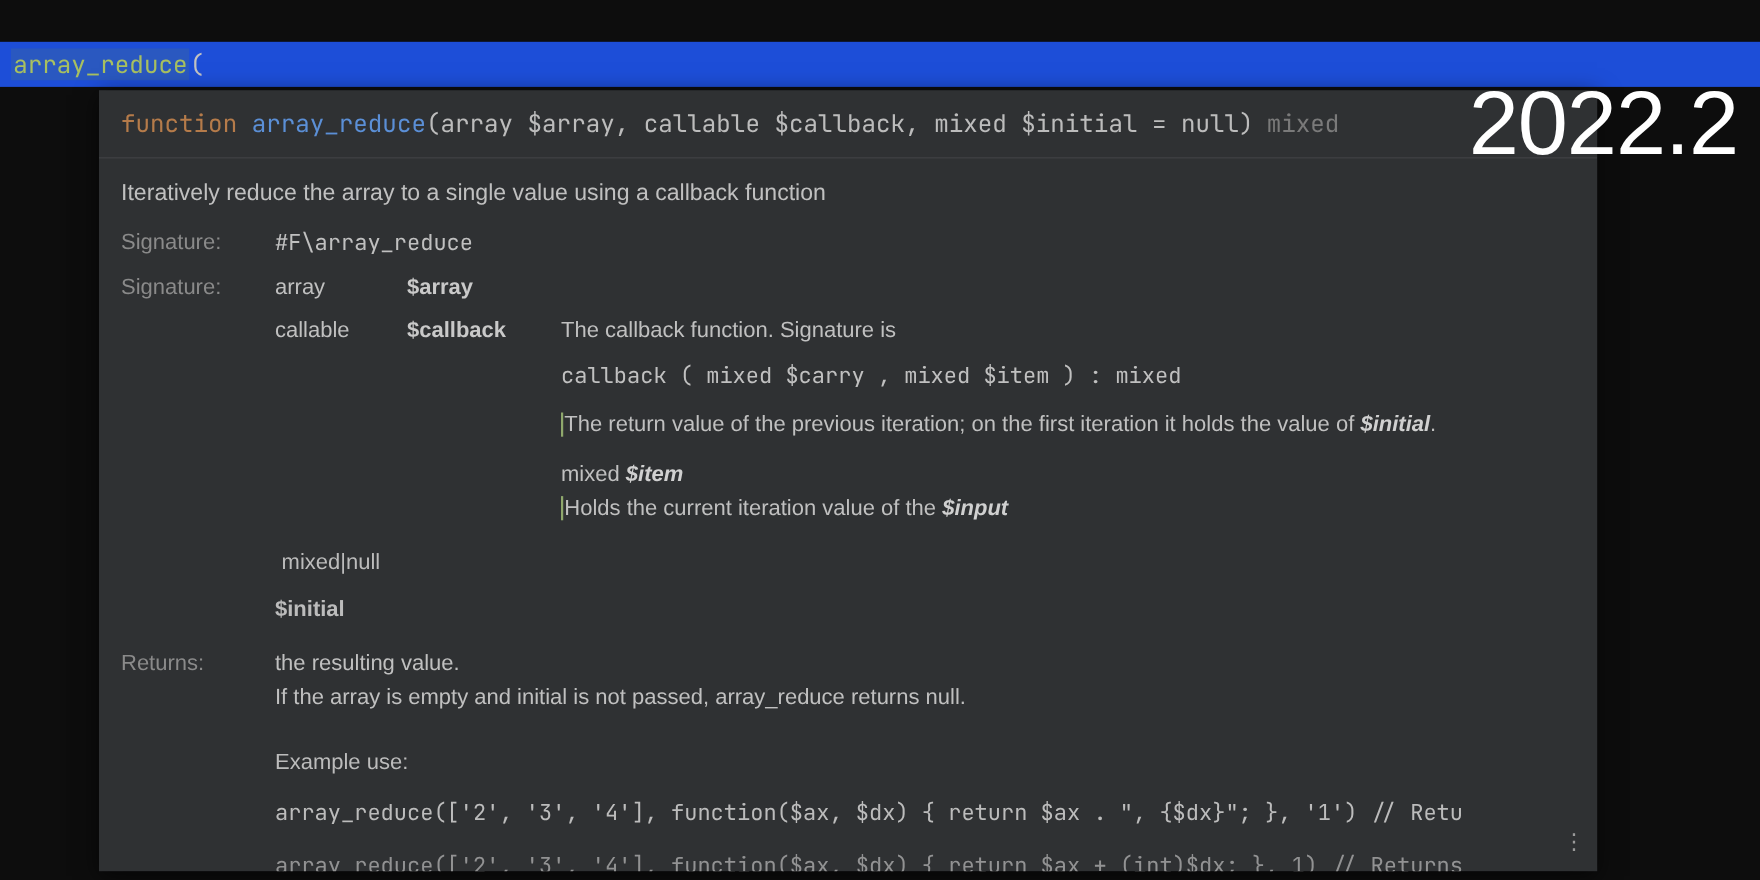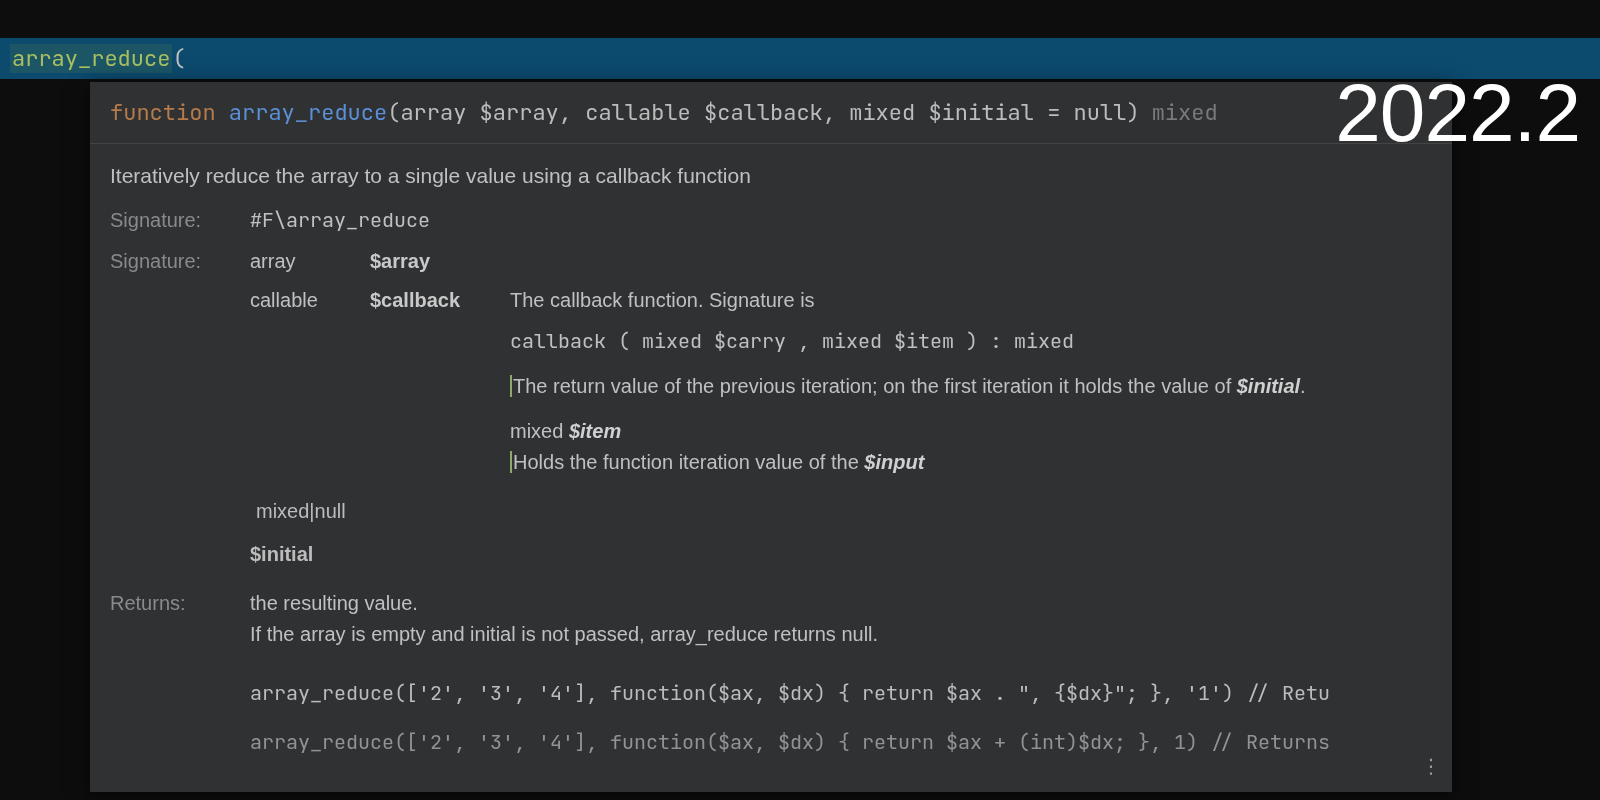--- a/index.html
+++ b/index.html
@@ -10,21 +10,21 @@
       font-family: -apple-system, BlinkMacSystemFont, "Segoe UI", sans-serif;
       color: #bcbcbc;
       overflow: hidden;
       position: relative;
     }
     .top-bar {
       height: 38px;
       background: #0d0d0d;
     }
     .editor-line {
-      background: #0c4a6e;
+      background: #1d4ed8;
       padding: 6px 10px;
       font-family: "JetBrains Mono", "Menlo", "Consolas", monospace;
       font-size: 22px;
       color: #c2c2c2;
     }
     .editor-fn {
       color: #a8c060;
       background: rgba(120, 150, 60, 0.15);
       padding: 0 2px;
     }
@@ -166,21 +166,21 @@
                   <span class="cursor-bar"></span><span>The return value of the previous iteration; on the first iteration it holds the value of </span><span class="var-bold">$initial</span><span>.</span>
                 </div>
               </div>
 
               <div class="sub-param-line">
                 <div class="sub-param-header">
                   <span>mixed</span>
                   <span class="var-bold">$item</span>
                 </div>
                 <div>
-                  <span class="cursor-bar"></span><span>Holds the function iteration value of the </span><span class="var-bold">$input</span>
+                  <span class="cursor-bar"></span><span>Holds the current iteration value of the </span><span class="var-bold">$input</span>
                 </div>
               </div>
 
             </div>
           </div>
 
         </div>
       </div>
     </div>
 
@@ -191,20 +191,21 @@
 
     <div class="row returns-block">
       <div class="label-col">Returns:</div>
       <div class="value-col returns-text">
         <div>the resulting value.</div>
         <div>If the array is empty and initial is not passed, array_reduce returns null.</div>
       </div>
     </div>
 
     <div class="example-block">
+      <div class="example-label">Example use:</div>
       <div class="example-code">array_reduce(['2', '3', '4'], function($ax, $dx) { return $ax . ", {$dx}"; }, '1')  // Retu</div>
       <div class="example-code" style="opacity:0.7;">array_reduce(['2', '3', '4'], function($ax, $dx) { return $ax + (int)$dx; }, 1)  // Returns</div>
     </div>
 
   </div>
 
   <div class="more-icon">⋮</div>
 </div>
 
 </body></html>

